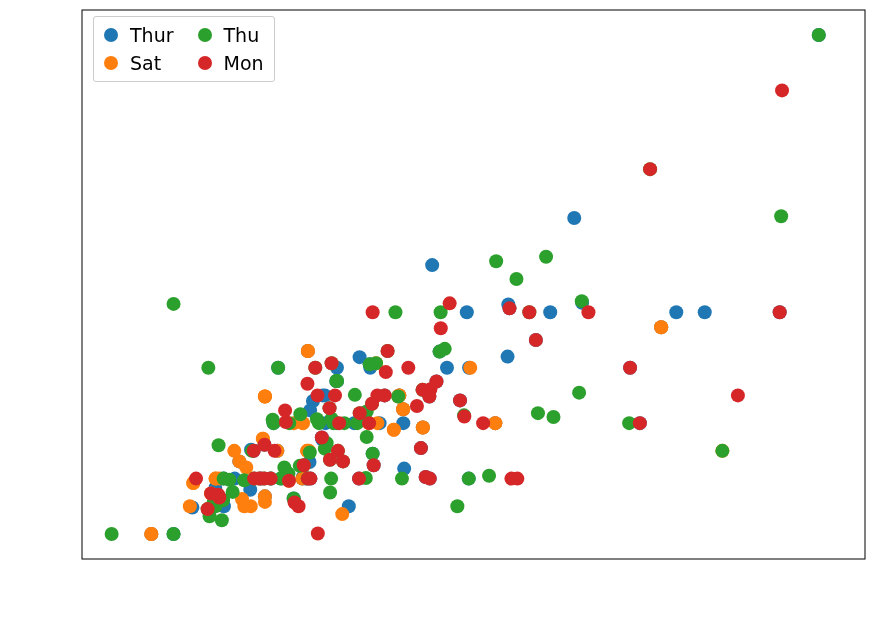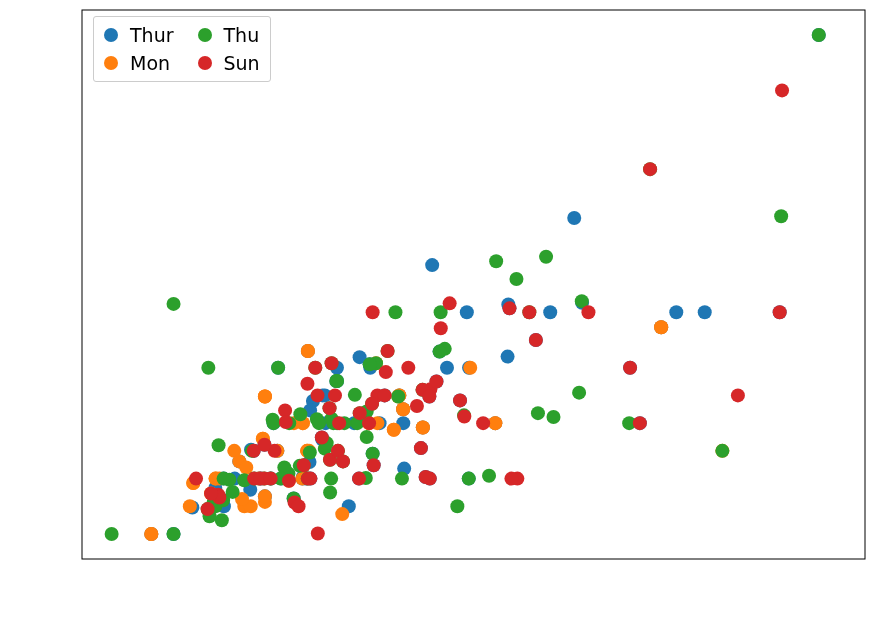--- a/index.html
+++ b/index.html
@@ -349,27 +349,27 @@
     </svg>
 
   <div class="legend-box">
     <div class="legend-col">
       <div class="legend-item">
         <span class="legend-dot" style="background:#1f77b4;"></span>
         <span>Thur</span>
       </div>
       <div class="legend-item">
         <span class="legend-dot" style="background:#ff7f0e;"></span>
-        <span>Mon</span>
+        <span>Sat</span>
       </div>
     </div>
     <div class="legend-col">
       <div class="legend-item">
         <span class="legend-dot" style="background:#2ca02c;"></span>
         <span>Thu</span>
       </div>
       <div class="legend-item">
         <span class="legend-dot" style="background:#d62728;"></span>
-        <span>Sun</span>
+        <span>Mon</span>
       </div>
     </div>
   </div>
 </div>
 
 </body></html>

